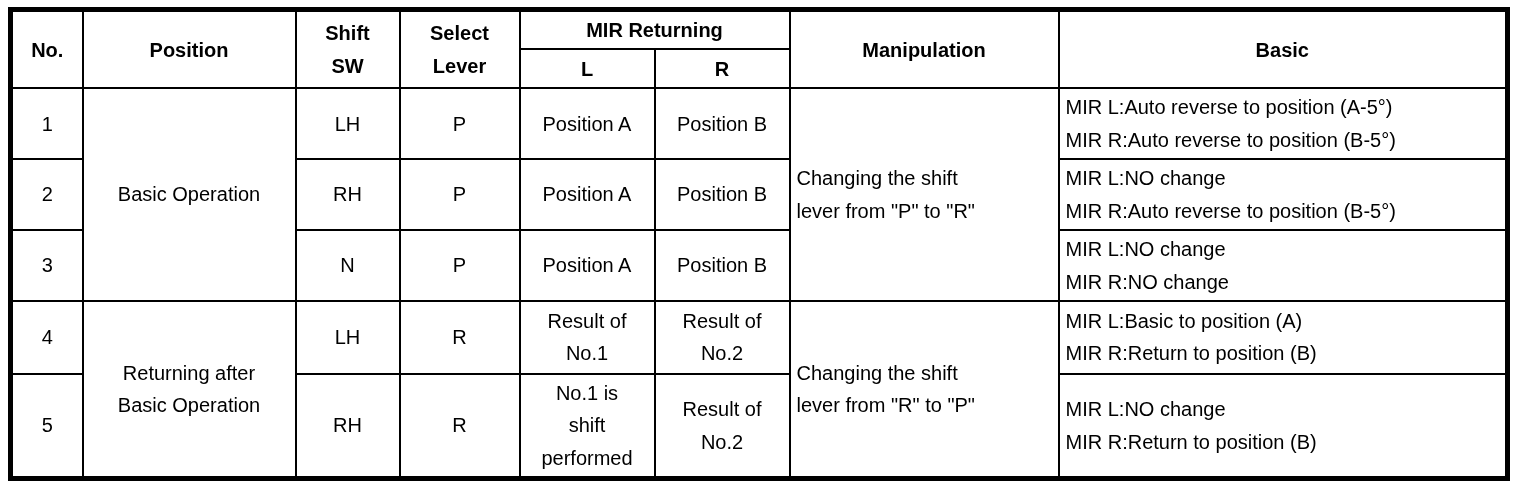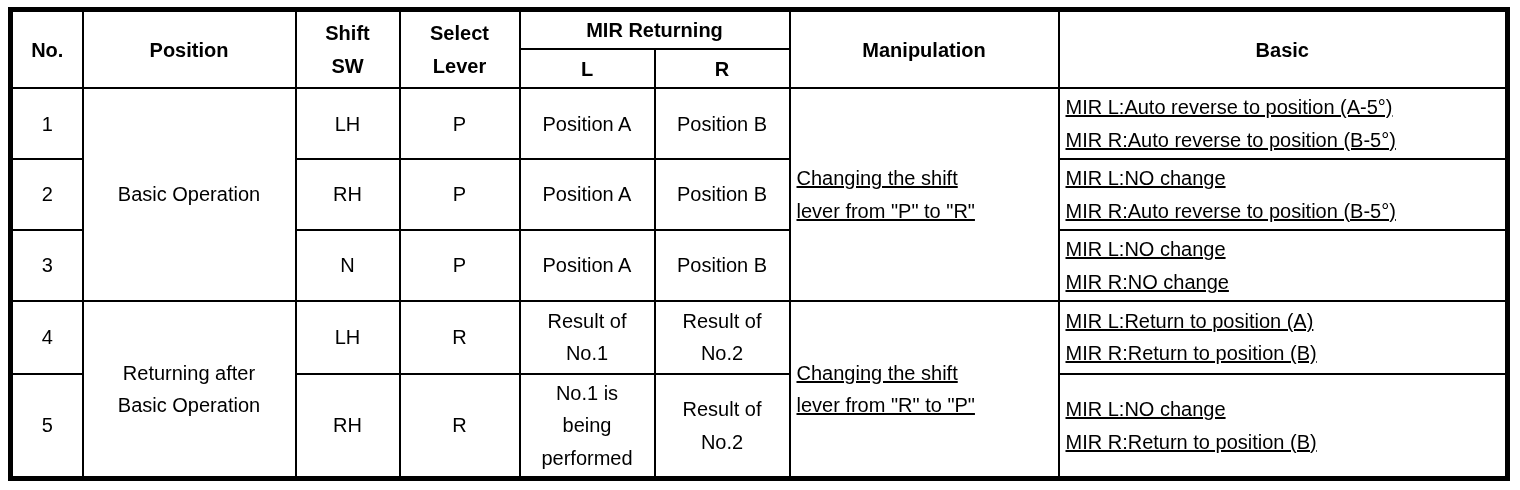--- a/index.html
+++ b/index.html
@@ -36,21 +36,20 @@
     vertical-align: middle;
     white-space: pre-line;
     overflow: hidden;
   }
   table.op-table th {
     font-weight: bold;
     padding: 2px 2px;
   }
   table.op-table td.left {
     text-align: left;
-    text-decoration: underline;
   }
   tr.hdr-top  { height: 38px; }
   tr.hdr-sub  { height: 39px; }
   tr.row-1    { height: 70px; }
   tr.row-2    { height: 71px; }
   tr.row-3    { height: 70px; }
   tr.row-4    { height: 73px; }
   tr.row-5    { height: 98px; }
 </style>
 </head>
@@ -121,29 +120,29 @@
         <td rowspan="2">Returning after
 Basic Operation</td>
         <td>LH</td>
         <td>R</td>
         <td>Result of
 No.1</td>
         <td>Result of
 No.2</td>
         <td rowspan="2" class="left">Changing the shift
 lever from "R" to "P"</td>
-        <td class="left">MIR L:Return to position (A)
+        <td class="left">MIR L:Basic to position (A)
 MIR R:Return to position (B)</td>
       </tr>
       <tr class="row-5">
         <td>5</td>
         <td>RH</td>
         <td>R</td>
         <td>No.1 is
-being
+shift
 performed</td>
         <td>Result of
 No.2</td>
         <td class="left">MIR L:NO change
 MIR R:Return to position (B)</td>
       </tr>
     </tbody>
   </table>
 </div>
 

